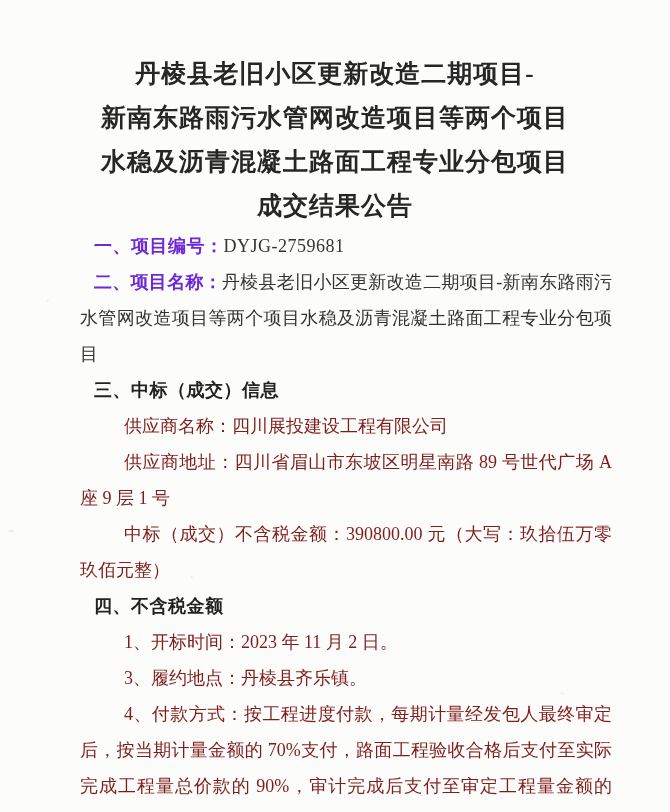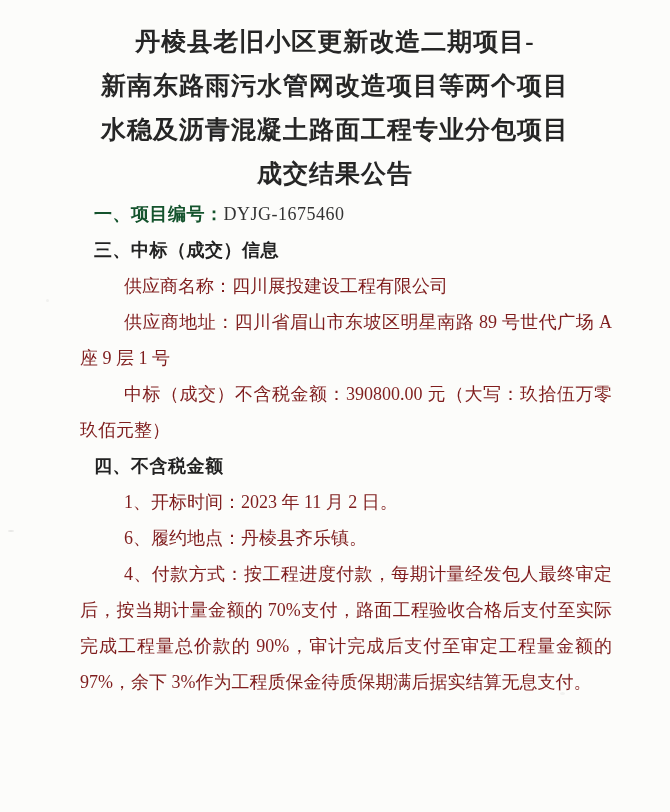--- a/index.html
+++ b/index.html
@@ -12,21 +12,21 @@
     width: 670px;
     height: 812px;
     margin: 0 auto;
     background: #fcfcfa;
     color: #2d2d2d;
     overflow: hidden;
     box-sizing: border-box;
   }
   
   .title-block {
-    padding-top: 20px;
+    padding-top: 52px;
     text-align: center;
   }
   .title-line {
     font-family: "Liberation Serif", "DejaVu Serif", serif;
     font-weight: 700;
     font-size: 25px;
     line-height: 44px;
     letter-spacing: 1px;
     color: #262626;
     white-space: nowrap;
@@ -45,21 +45,21 @@
   .heading-line {
     font-family: "Liberation Sans", "DejaVu Sans", sans-serif;
     font-weight: 700;
     color: #222222;
     text-indent: 14px;
     letter-spacing: 0.5px;
   }
   .heading-label {
     font-family: Liberation Sans, sans-serif;
     font-weight: 700;
-    color: #14532d;
+    color: #6d28d9;
   }
   .serif-value {
     font-family: "Liberation Serif", "DejaVu Serif", serif;
     font-weight: 400;
     color: #333333;
   }
   .para {
     font-family: "Liberation Serif", "DejaVu Serif", serif;
     color: #7f1d1d;
     text-indent: 44px;
@@ -85,36 +85,37 @@
 
   <div class="title-block">
     <div class="title-line">丹棱县老旧小区更新改造二期项目-</div>
     <div class="title-line">新南东路雨污水管网改造项目等两个项目</div>
     <div class="title-line">水稳及沥青混凝土路面工程专业分包项目</div>
     <div class="title-line">成交结果公告</div>
   </div>
 
   <div class="body-block">
 
-    <p class="heading-line"><span class="heading-label">一、项目编号：</span><span class="serif-value">DYJG-1675460</span></p>
+    <p class="heading-line"><span class="heading-label">一、项目编号：</span><span class="serif-value">DYJG-2759681</span></p>
 
+    <p class="heading-para"><span class="heading-label">二、项目名称：</span><span class="serif-value">丹棱县老旧小区更新改造二期项目-新南东路雨污水管网改造项目等两个项目水稳及沥青混凝土路面工程专业分包项目</span></p>
 
     <p class="heading-line">三、中标（成交）信息</p>
 
     <p class="para">供应商名称：四川展投建设工程有限公司</p>
 
     <p class="para">供应商地址：四川省眉山市东坡区明星南路 89 号世代广场 A 座 9 层 1 号</p>
 
     <p class="para">中标（成交）不含税金额：390800.00 元（大写：玖拾伍万零玖佰元整）</p>
 
     <p class="heading-line">四、不含税金额</p>
 
     <p class="para">1、开标时间：2023 年 11 月 2 日。</p>
 
-    <p class="para">6、履约地点：丹棱县齐乐镇。</p>
+    <p class="para">3、履约地点：丹棱县齐乐镇。</p>
 
 
     <p class="para">4、付款方式：按工程进度付款，每期计量经发包人最终审定后，按当期计量金额的 70%支付，路面工程验收合格后支付至实际完成工程量总价款的 90%，审计完成后支付至审定工程量金额的 97%，余下 3%作为工程质保金待质保期满后据实结算无息支付。</p>
 
   </div>
 
   <div class="speck speck-1"></div>
   <div class="speck speck-2"></div>
   <div class="speck speck-3"></div>
   <div class="speck speck-4"></div>

